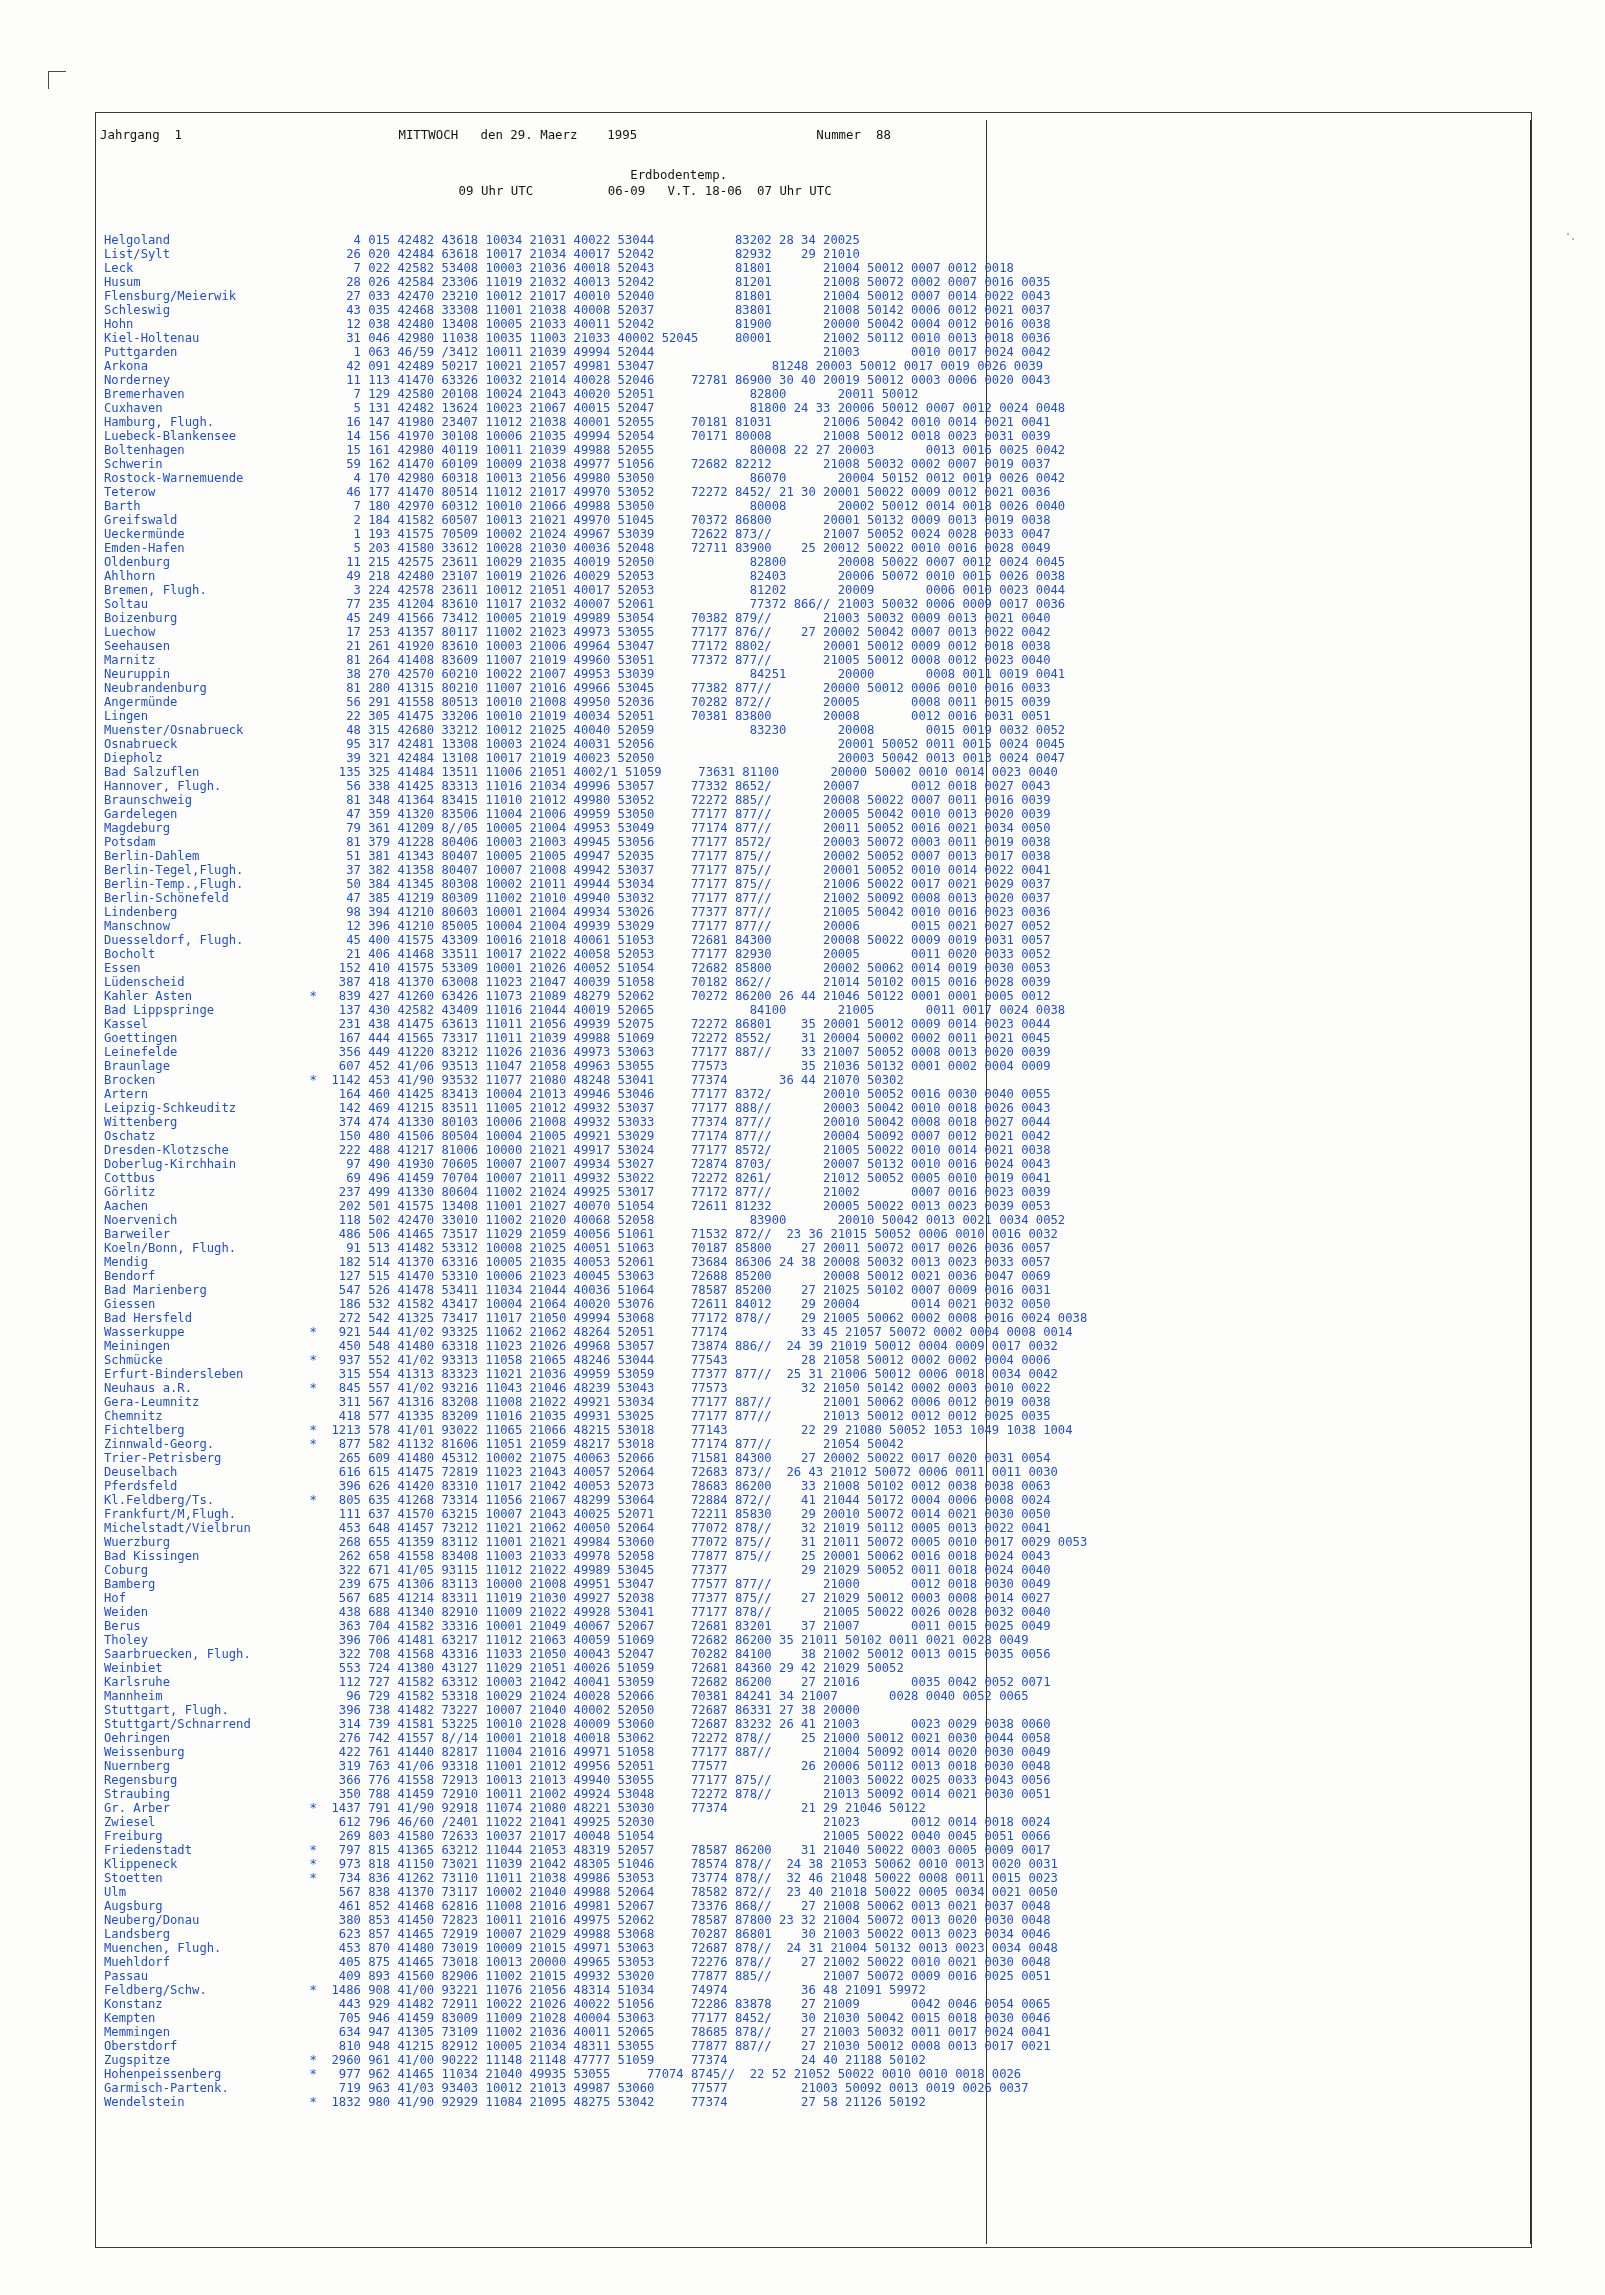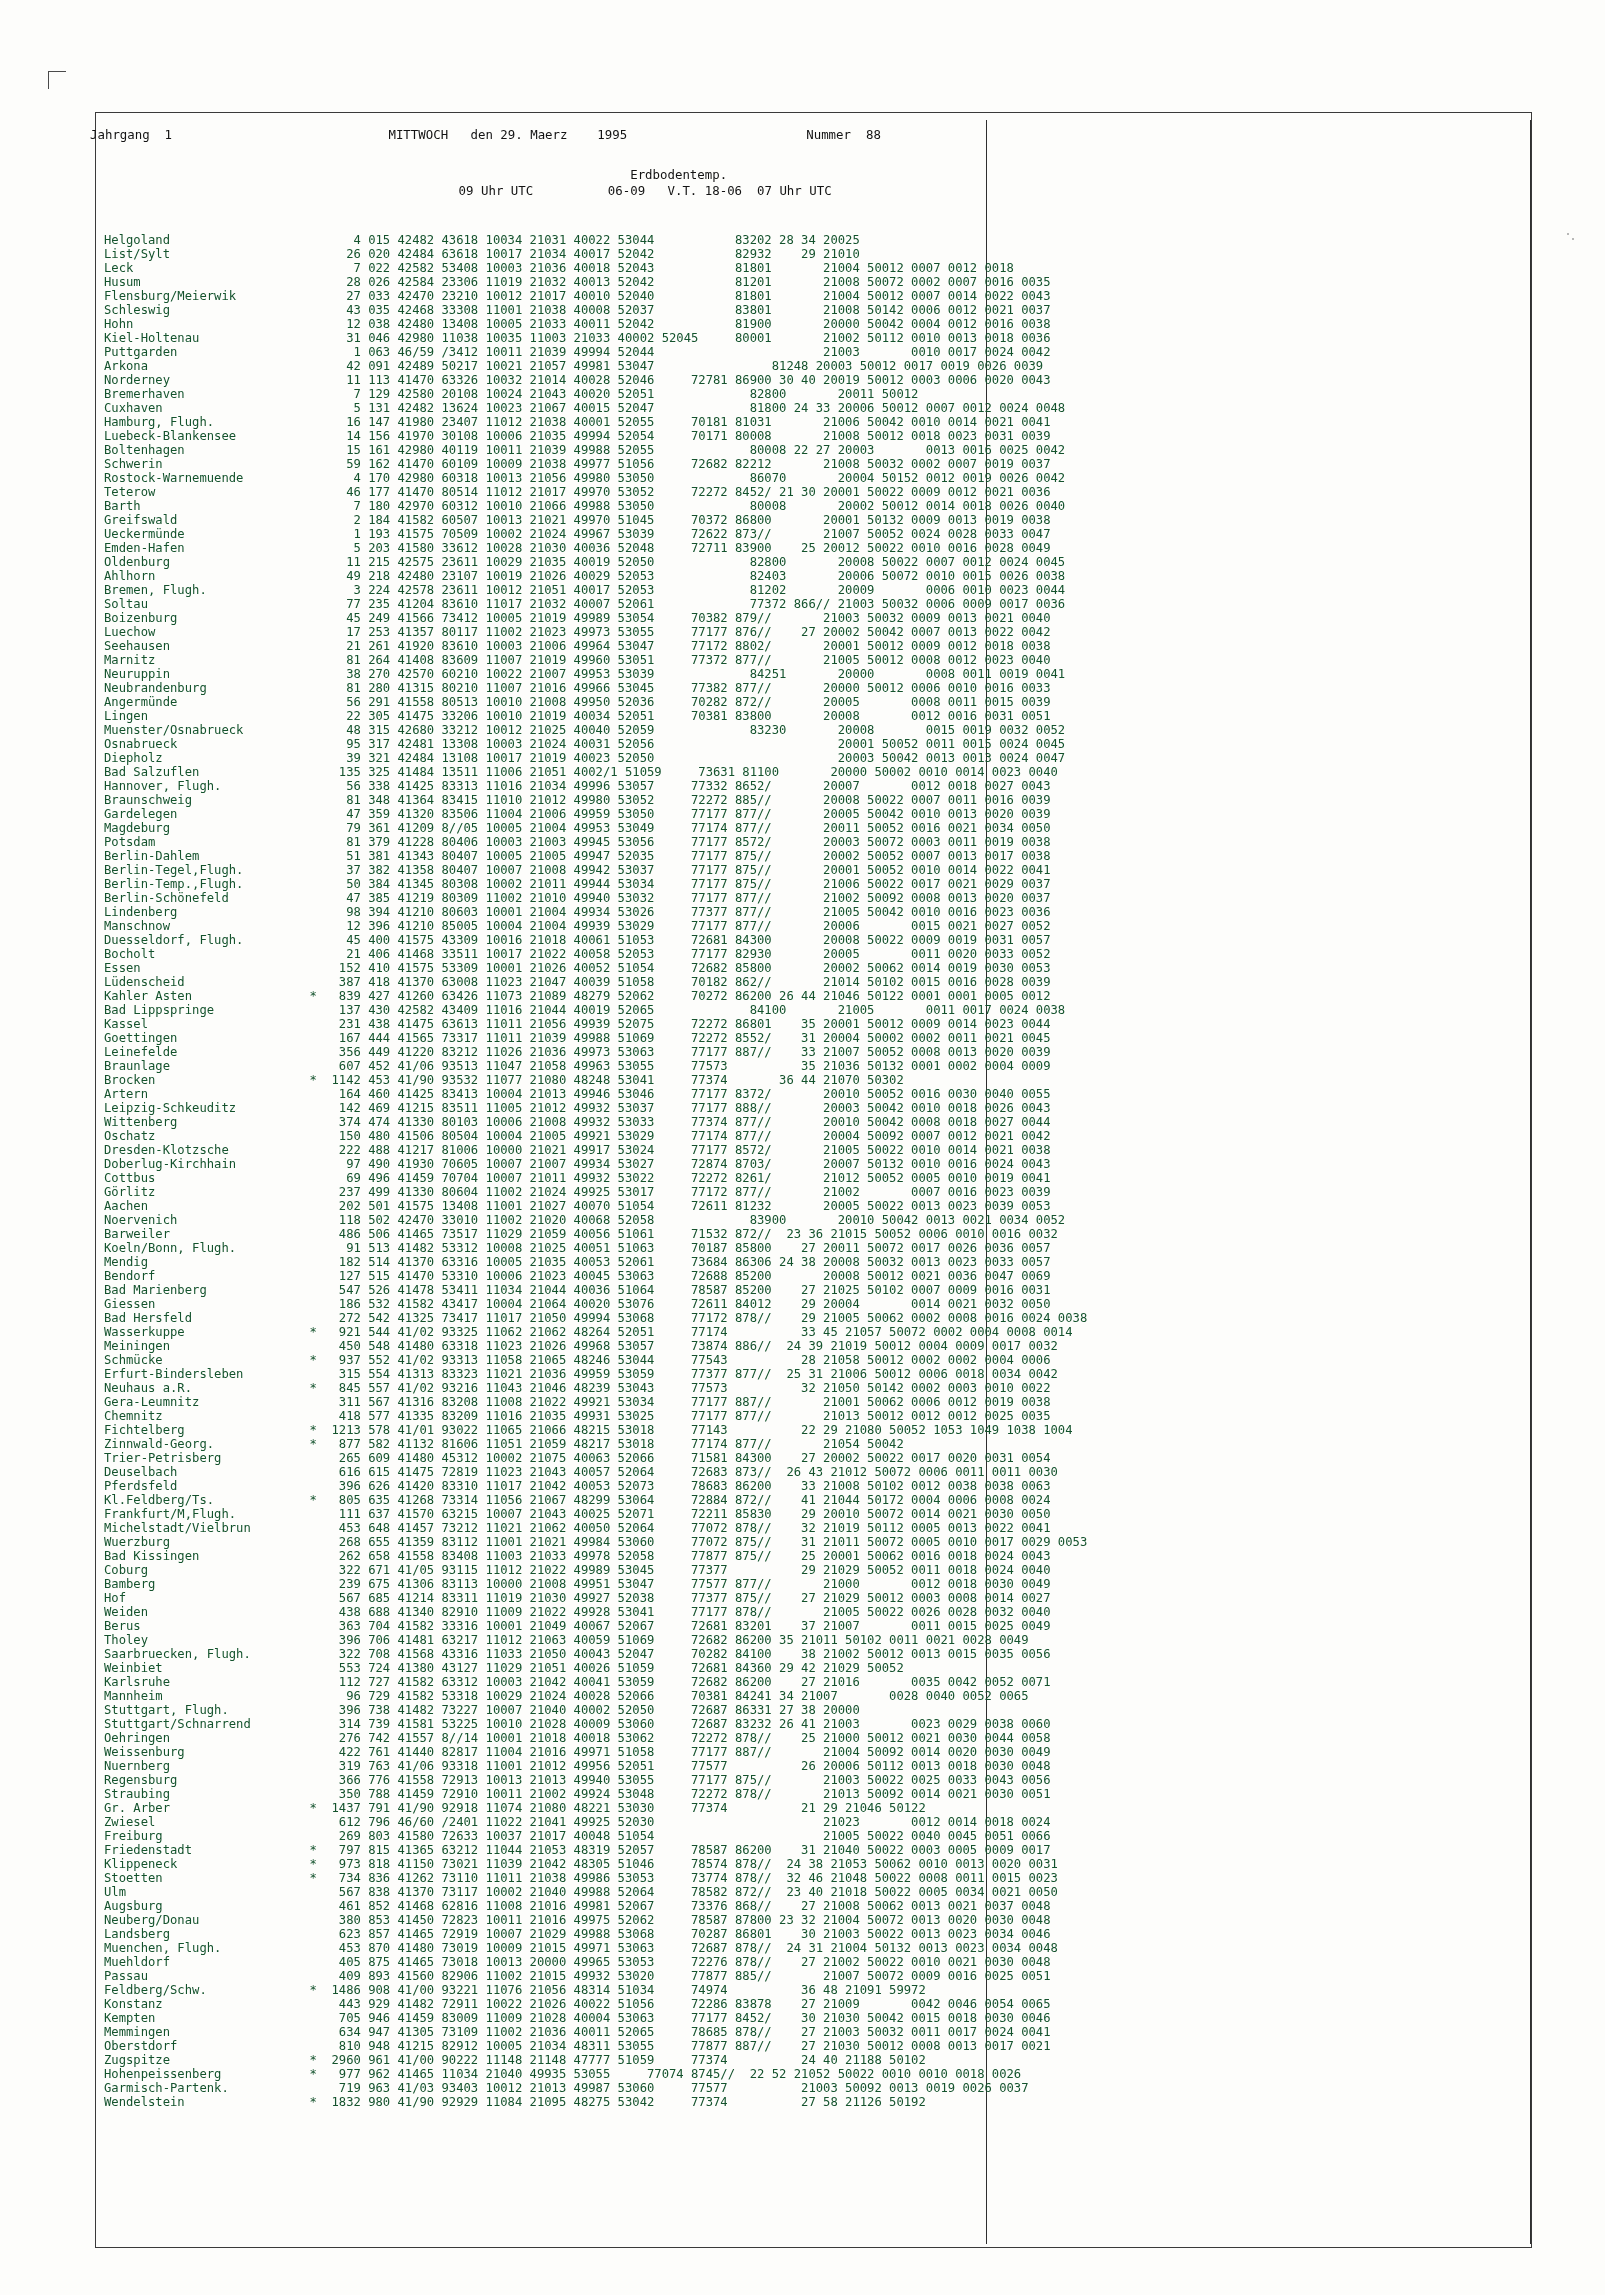--- a/index.html
+++ b/index.html
@@ -41,25 +41,25 @@
     color: #131313;
   }
   .col-head {
     font-size: 12.4px;
     line-height: 15.3px;
     color: #131313;
   }
   .rows {
     font-size: 12.2px;
     line-height: 14px;
-    color: #14532d;
+    color: #1d4ed8;
   }
   .top-title {
     position: absolute;
-    left: 90px;
+    left: 100px;
     top: 127px;
     width: 1413px;
   }
   .sec-headings {
     position: absolute;
     left: 108px;
     top: 151px;
     width: 1413px;
     margin-top: 16px;
   }

